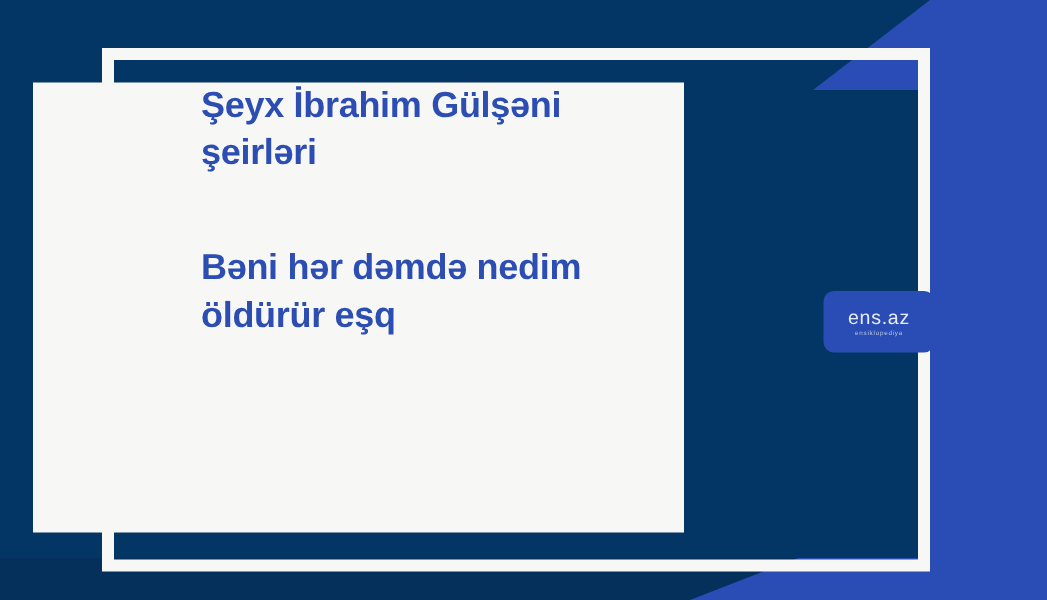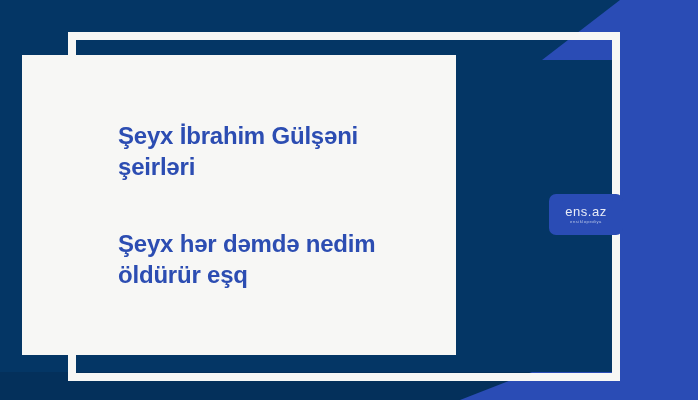--- a/index.html
+++ b/index.html
@@ -78,27 +78,26 @@
     position: absolute;
     left: 22px;
     top: 55px;
     width: 434px;
     height: 300px;
     background: #f7f7f5;
   }
 
   .card-inner {
     position: absolute;
-    left: 0;
+    left: 16px;
     top: 0;
     width: 100%;
     height: 100%;
     display: flex;
     flex-direction: column;
-    justify-content: center;
     padding-left: 96px;
     padding-right: 24px;
     box-sizing: border-box;
   }
 
   .headline {
     color: #2c4db2;
     font-size: 24px;
     font-weight: bold;
     line-height: 1.3;
@@ -150,21 +149,21 @@
   <div class="bg-navy-band"></div>
   <div class="bg-blue-right"></div>
   <div class="bg-blue-wedge-top"></div>
   <div class="bg-blue-wedge-bottom"></div>
 
   <div class="frame"></div>
 
   <div class="card">
     <div class="card-inner">
       <p class="headline first">Şeyx İbrahim Gülşəni şeirləri</p>
-      <p class="headline second">Şeyx hər dəmdə nedim öldürür eşq</p>
+      <p class="headline second">Bəni hər dəmdə nedim öldürür eşq</p>
     </div>
   </div>
 
   <div class="logo-badge">
     <span class="logo-word">ens.az</span>
     <span class="logo-sub">ensiklopediya</span>
   </div>
 
 </div>
 

